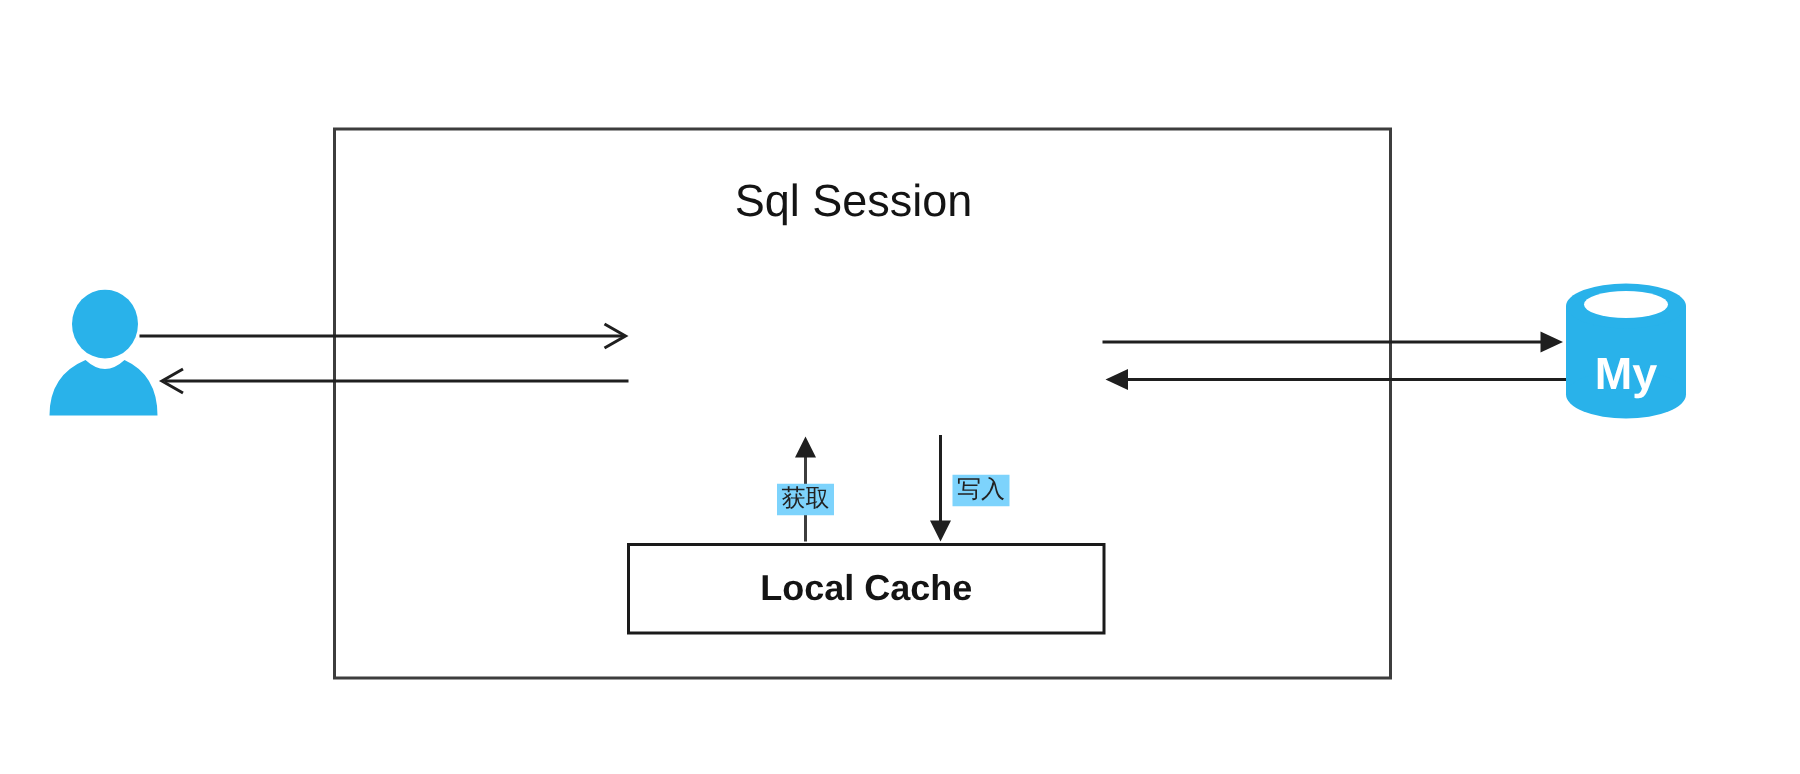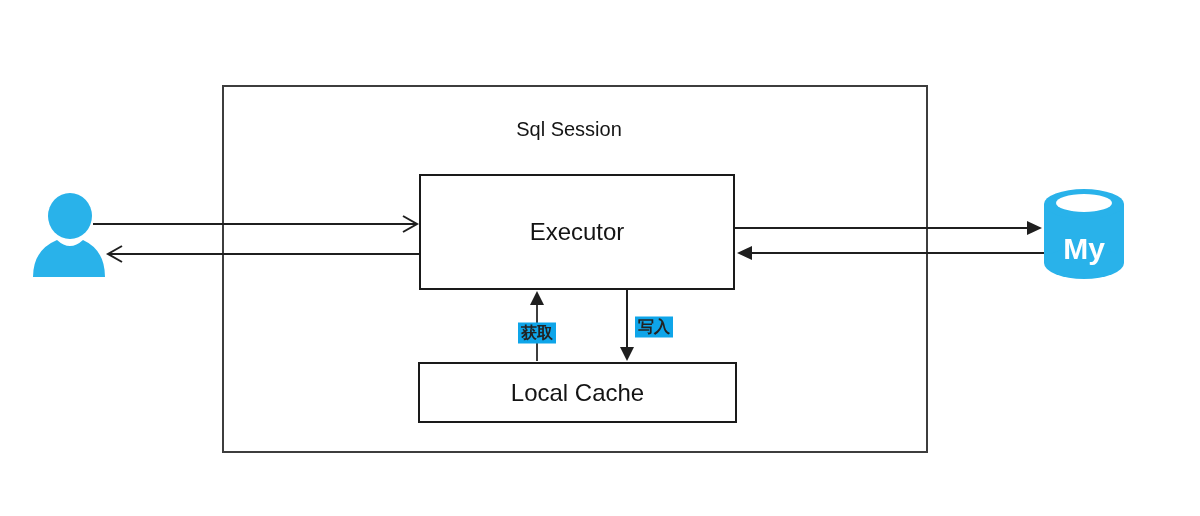--- a/index.html
+++ b/index.html
@@ -28,21 +28,21 @@
     border: 2px solid #3d3d3d;
     box-sizing: border-box;
     background: transparent;
     z-index: 0;
   }
   .diagram-title {
     position: absolute;
     left: 222px; top: 118px;
     width: 694px;
     text-align: center;
-    font-size: 20px;
+    font-size: 30px;
     color: #141414;
     z-index: 2;
   }
   .node-box {
     position: absolute;
     border: 2px solid #1a1a1a;
     box-sizing: border-box;
     background: #ffffff;
     display: flex;
     align-items: center;
@@ -50,32 +50,31 @@
     font-size: 24px;
     color: #141414;
     z-index: 2;
   }
   .executor-box {
     left: 419px; top: 174px;
     width: 316px; height: 116px;
   }
   .cache-box {
     left: 418px; top: 362px;
-    width: 319px; height: 61px;
+    width: 319px; height: 61px; font-weight: bold;
   }
   .edge-label {
     position: absolute;
     transform: translate(-50%, -50%);
-    background: #0ea5e9;
+    background: #7dd3fc;
     padding: 0 3px;
     font-size: 16px;
     color: #222222;
     z-index: 3;
     white-space: nowrap;
-    font-weight: bold;
   }
   .edge-label-fetch { left: 537px; top: 333px; }
   .edge-label-write { left: 654px; top: 327px; }
   .actor {
     position: absolute;
     z-index: 2;
   }
   .user-actor { left: 30px; top: 193px; }
   .db-actor   { left: 1043px; top: 188px; }
 </style>
@@ -130,23 +129,20 @@
   <div class="actor db-actor">
     <svg width="82" height="92" viewBox="0 0 82 92" xmlns="http://www.w3.org/2000/svg">
       <rect x="1" y="16" width="80" height="59" fill="#29b2ea"></rect>
       <ellipse cx="41" cy="16" rx="40" ry="15" fill="#29b2ea"></ellipse>
       <ellipse cx="41" cy="75" rx="40" ry="16" fill="#29b2ea"></ellipse>
       <ellipse cx="41" cy="15" rx="28" ry="9" fill="#ffffff"></ellipse>
       <text x="41" y="71" text-anchor="middle" font-size="30" font-weight="bold" fill="#ffffff" font-family="Liberation Sans, sans-serif">My</text>
     </svg>
   </div>
 
-  <div class="node-box executor-box">
-    <span>Executor</span>
-  </div>
 
   <div class="node-box cache-box">
     <span>Local Cache</span>
   </div>
 
   <span class="edge-label edge-label-fetch">获取</span>
   <span class="edge-label edge-label-write">写入</span>
 
 </div>
 

